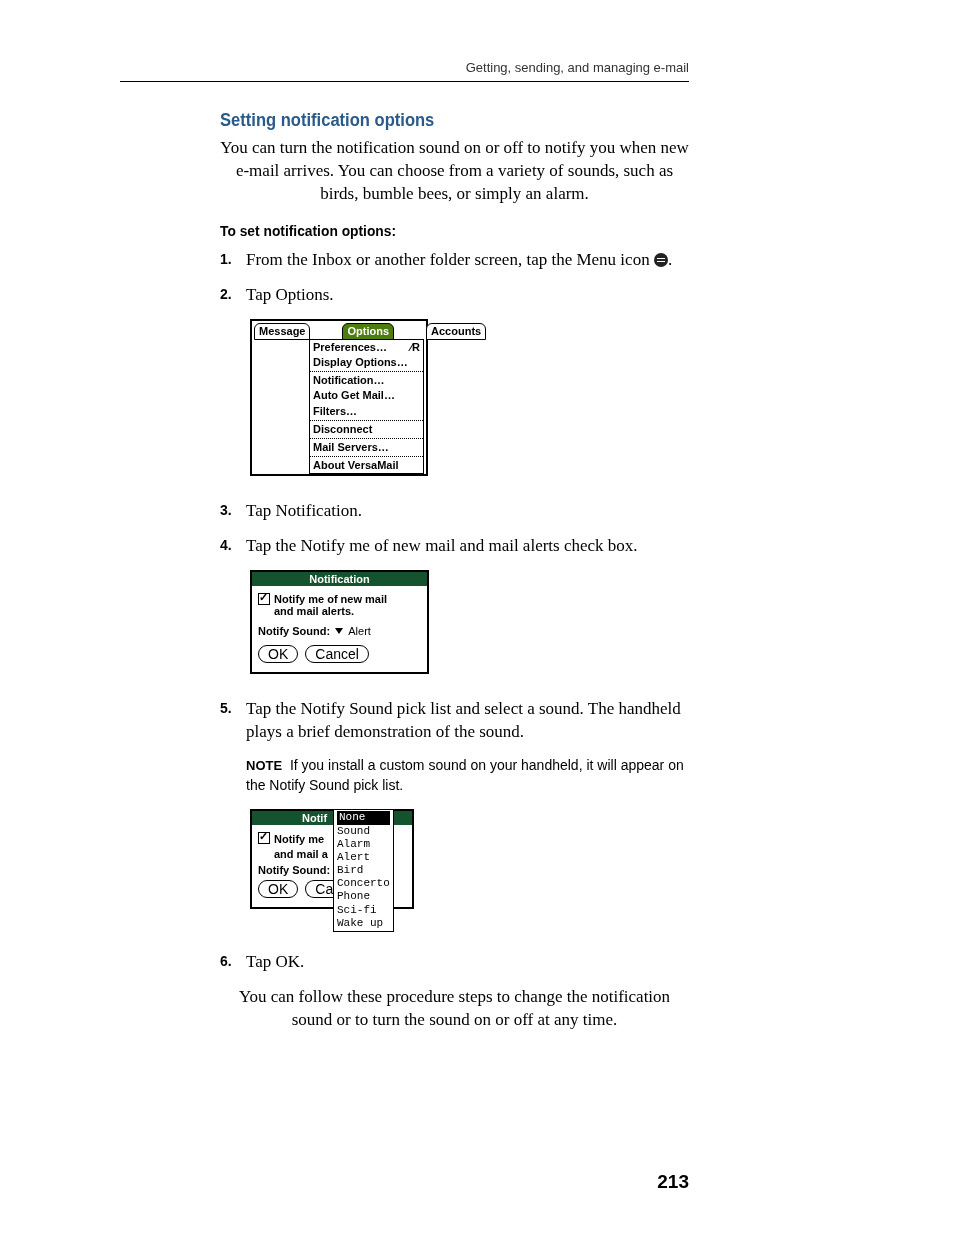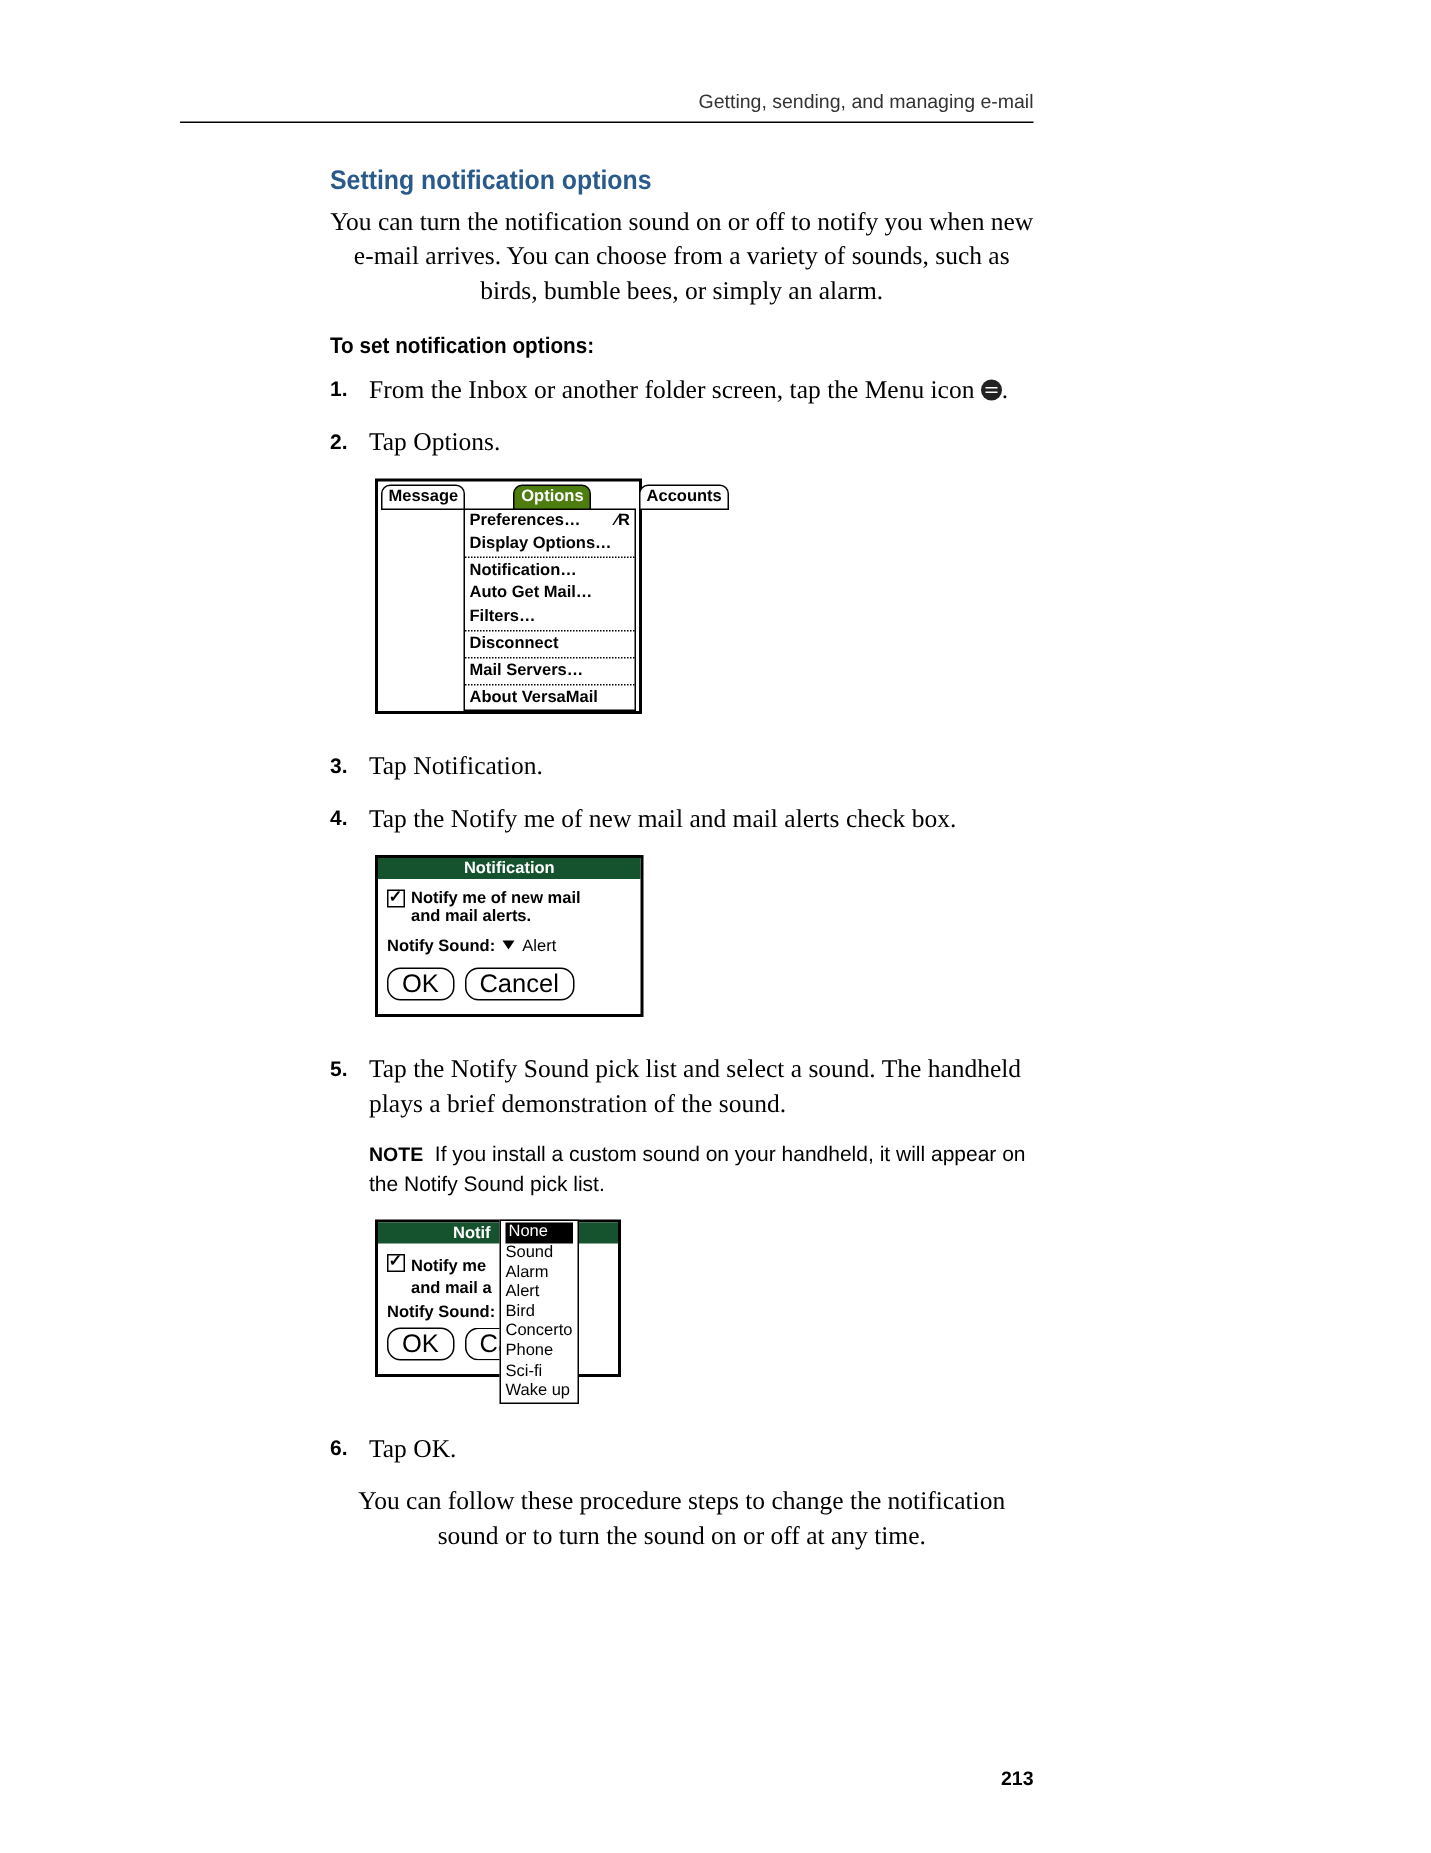--- a/index.html
+++ b/index.html
@@ -169,21 +169,21 @@
   }
   .palm-row {
     margin: 3px 0;
   }
   .palm-button {
     display: inline-block;
     border: 1px solid #000;
     border-radius: 9px;
     padding: 0 9px;
     font-weight: normal;
-    font-size: 17px;
+    font-size: 14px;
     margin-right: 4px;
   }
   .palm-tri {
     display: inline-block;
     width: 0; height: 0;
     border-left: 4px solid transparent;
     border-right: 4px solid transparent;
     border-top: 6px solid #000;
     vertical-align: 1px;
     margin: 0 2px;
@@ -215,21 +215,21 @@
     font-size: 14px;
     line-height: 1.4;
     margin-bottom: 14px;
   }
   .page-num {
     position: absolute;
     bottom: 42px;
     right: 120px;
     font-family: Arial, Helvetica, sans-serif;
     font-weight: bold;
-    font-size: 13px;
+    font-size: 19px;
   }
 </style>
 </head>
 <body>
 
 <div class="page">
   <div class="header-right">Getting, sending, and managing e-mail</div>
   <hr class="header-rule">
 
   <div class="content">
@@ -311,21 +311,21 @@
         <div class="palm-dialog-body">
           <div class="palm-row"><span class="palm-check"></span><span>Notify me</span>&nbsp;&nbsp;&nbsp;&nbsp;&nbsp;&nbsp;&nbsp;&nbsp;&nbsp;&nbsp;&nbsp;&nbsp;<span>ail</span></div>
           <div class="palm-row" style="margin-left:16px;">and mail a</div>
           <div class="palm-row" style="margin-top:4px;">Notify Sound:</div>
           <div class="palm-row" style="margin-top:4px;">
             <span class="palm-button">OK</span>
             <span class="palm-button" style="border-right:none; border-radius:9px 0 0 9px;">Cance</span>
           </div>
         </div>
       </div>
-      <div class="sound-list" style="top:0; left:83px;">
+      <div class="sound-list" style="top:0; left:83px;font-family:Liberation Mono, monospace;">
         <div class="sel">None</div>
         <div>Sound</div>
         <div>Alarm</div>
         <div>Alert</div>
         <div>Bird</div>
         <div>Concerto</div>
         <div>Phone</div>
         <div>Sci-fi</div>
         <div>Wake up</div>
       </div>

